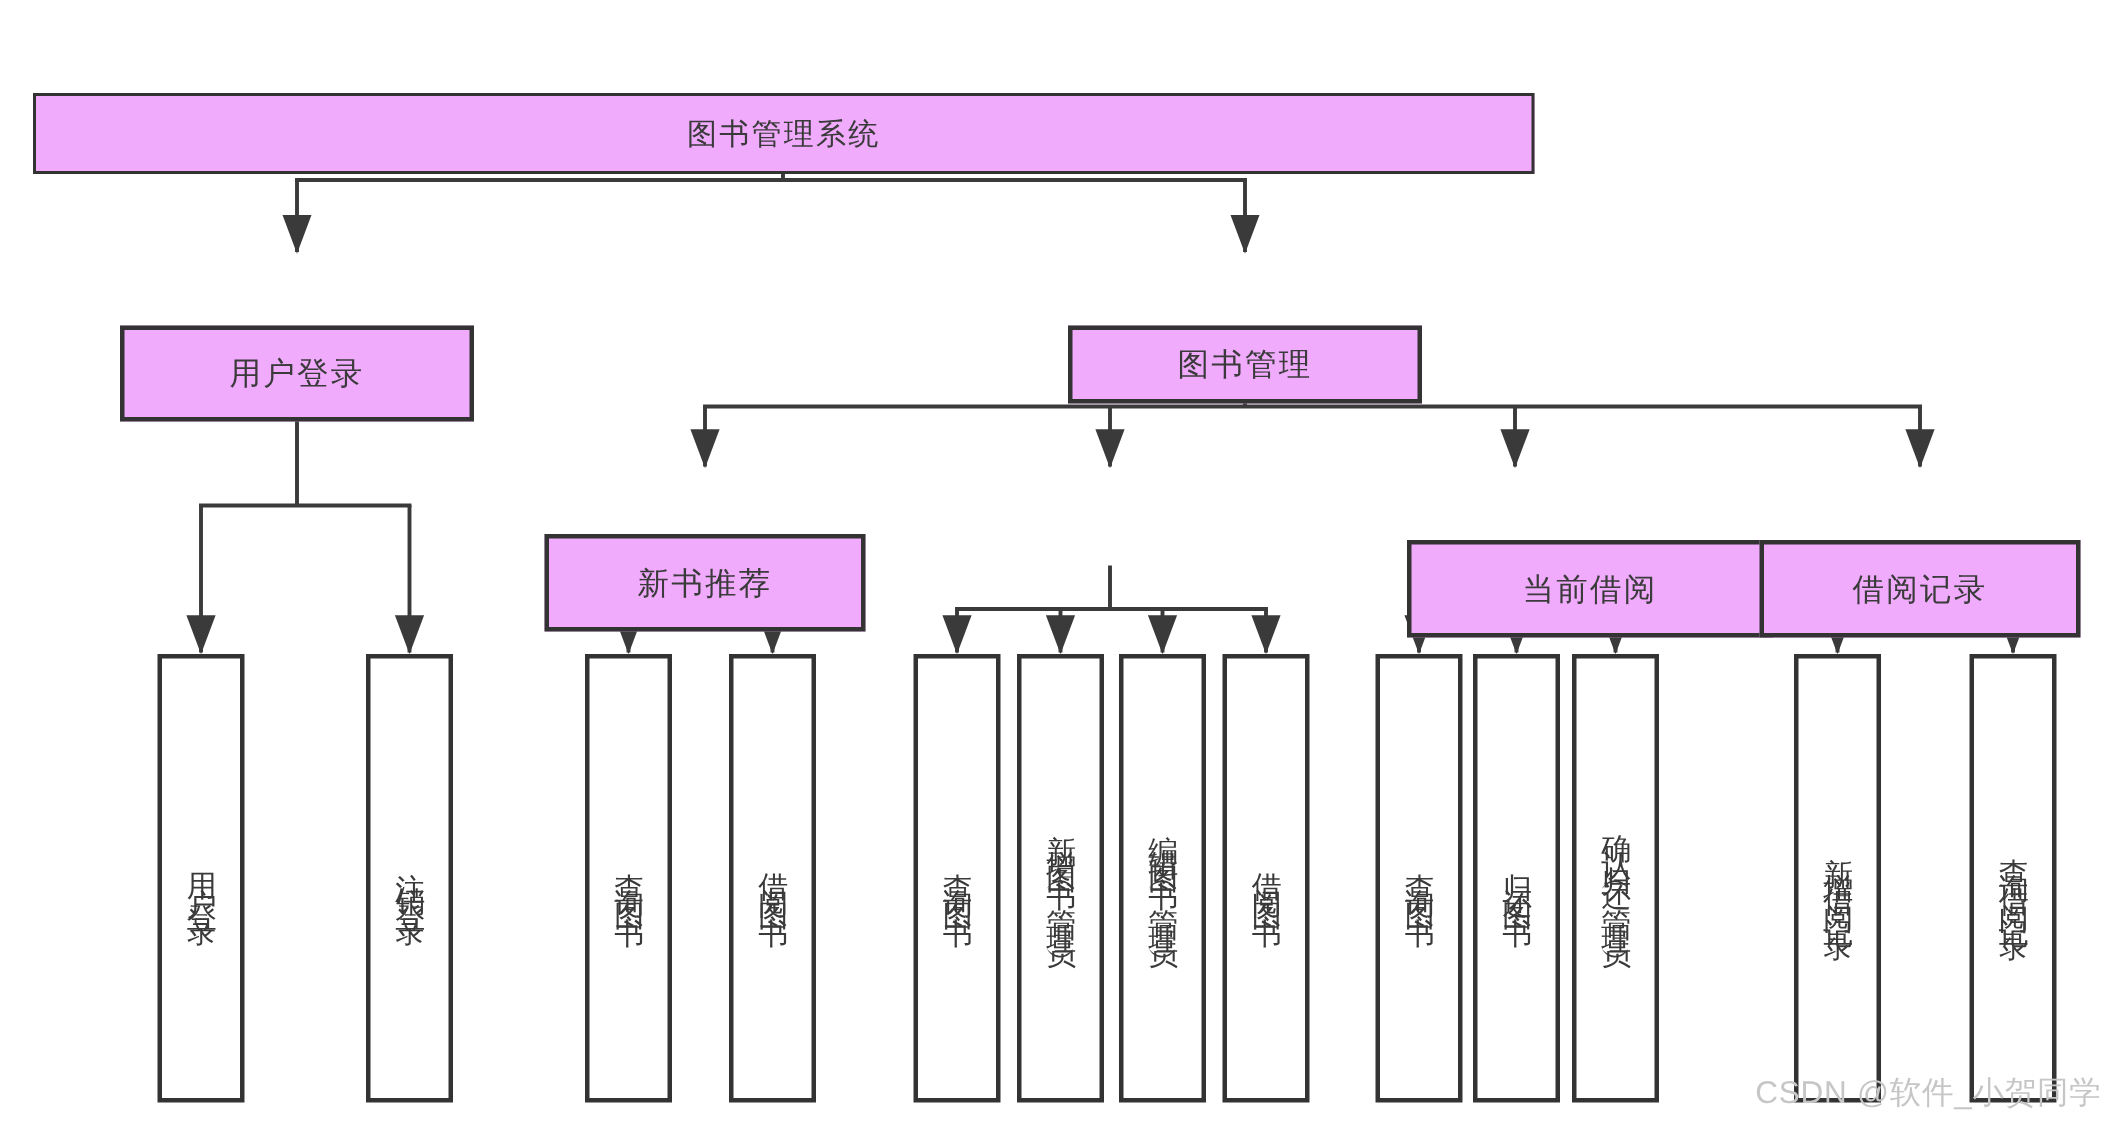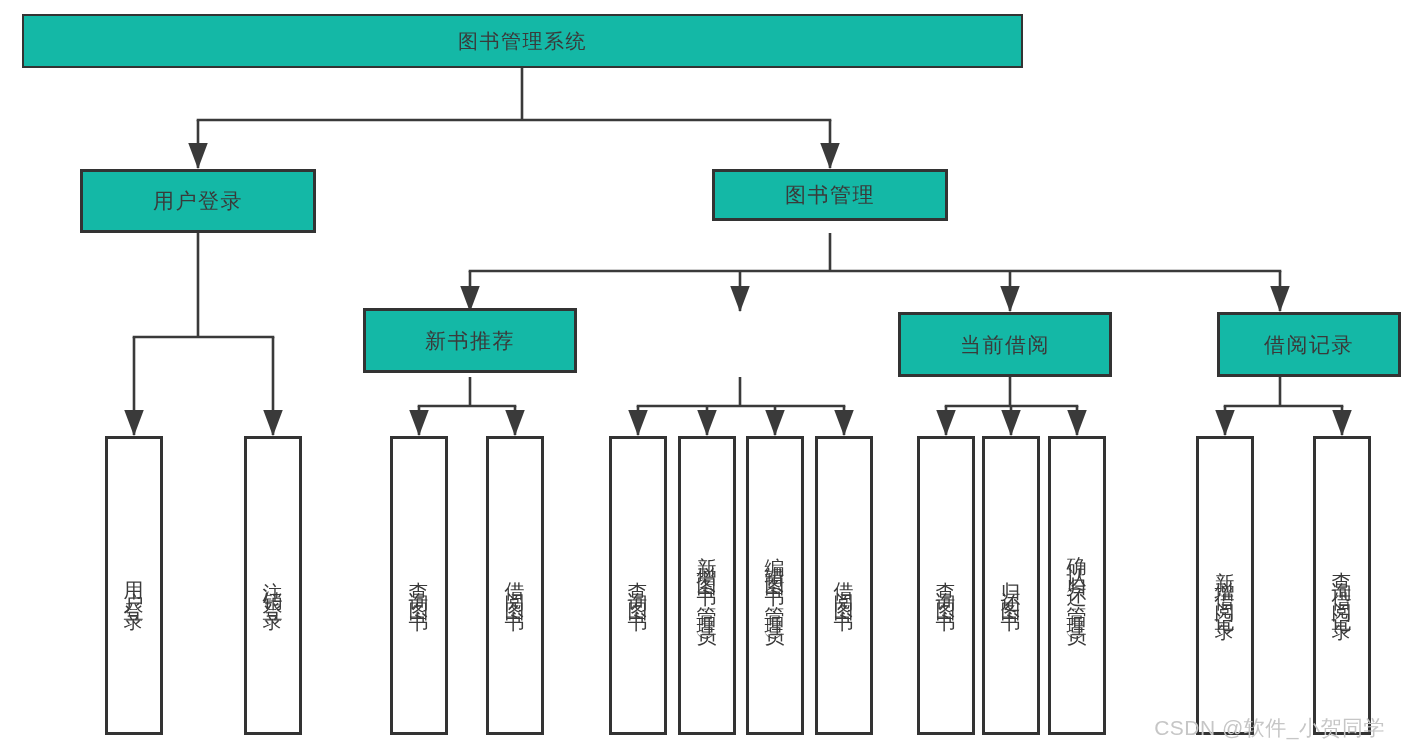--- a/index.html
+++ b/index.html
@@ -4,36 +4,36 @@
 <style>
   html,body{margin:0;padding:0;background:#fff;}
   #stage{
     position:relative;width:1405px;height:747px;background:#ffffff;overflow:hidden;
     font-family:"Liberation Sans", sans-serif;color:#3a3a3a;
   }
   #wires{position:absolute;left:0;top:0;z-index:0;}
   #wires line,#wires path{stroke:#3a3a3a;stroke-width:2.6;fill:none;}
   #wires .arrowhead{fill:#3a3a3a;stroke:none;}
   .hbox{
-    position:absolute;box-sizing:border-box;background:#14b8a6;border:3px solid #333;
+    position:absolute;box-sizing:border-box;background:#f0abfc;border:3px solid #333;
     display:flex;align-items:center;justify-content:center;
-    font-size:21px;letter-spacing:1.5px;z-index:1;white-space:nowrap;
+    font-size:21px;letter-spacing:1.5px;z-index:1;white-space:nowrap;margin-top:48px;
   }
   .root{border-width:2.5px;font-size:20px;}
   .leaf{
     position:absolute;box-sizing:border-box;background:#fff;border:3px solid #333;
     top:436px;width:58px;height:299px;
     display:flex;align-items:center;justify-content:center;z-index:1;
   }
   .vtext{
     writing-mode:vertical-rl;text-orientation:mixed;
     font-size:20px;letter-spacing:10px;line-height:1;white-space:nowrap;
   }
   #watermark{
-    position:absolute;right:20px;bottom:5px;z-index:5;
+    position:absolute;right:4px;bottom:5px;z-index:5;
     font-size:21px;letter-spacing:0.5px;color:#c6c6c6;white-space:nowrap;
   }
 </style>
 </head>
 <body>
 
 <div id="stage">
 
   <svg id="wires" width="1405" height="747" viewBox="0 0 1405 747">
     <defs>
@@ -79,22 +79,22 @@
     <line x1="1225" y1="406" x2="1225" y2="435" marker-end="url(#arw)"></line>
     <line x1="1342" y1="406" x2="1342" y2="435" marker-end="url(#arw)"></line>
   </svg>
 
   <div class="hbox root" style="left:22px;top:14px;width:1001px;height:54px">图书管理系统</div>
 
   <div class="hbox" style="left:80px;top:169px;width:236px;height:64px">用户登录</div>
   <div class="hbox" style="left:712px;top:169px;width:236px;height:52px">图书管理</div>
 
   <div class="hbox" style="left:363px;top:308px;width:214px;height:65px">新书推荐</div>
-  <div class="hbox" style="left:898px;top:312px;width:214px;height:65px">当前借阅</div>
-  <div class="hbox" style="left:1217px;top:312px;width:184px;height:65px">借阅记录</div>
+  <div class="hbox" style="left:938px;top:312px;width:244px;height:65px">当前借阅</div>
+  <div class="hbox" style="left:1173px;top:312px;width:214px;height:65px">借阅记录</div>
 
   <div class="leaf" style="left:105px">
     <span class="vtext">用户登录</span>
   </div>
   <div class="leaf" style="left:244px">
     <span class="vtext">注销登录</span>
   </div>
 
   <div class="leaf" style="left:390px">
     <span class="vtext">查询图书</span>

